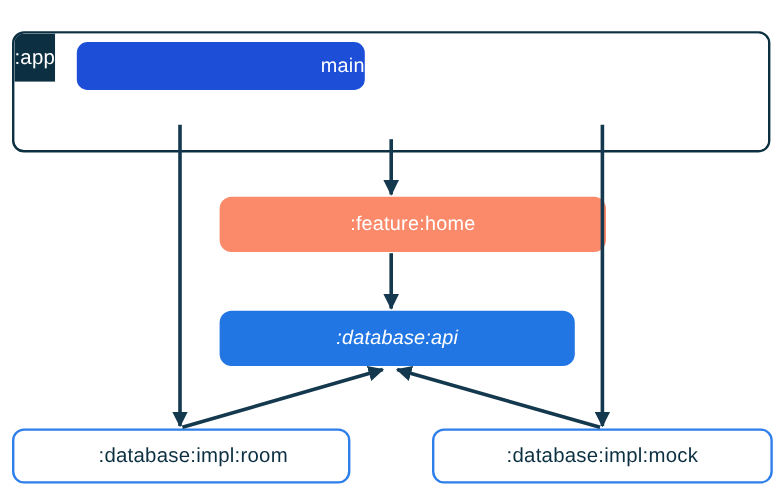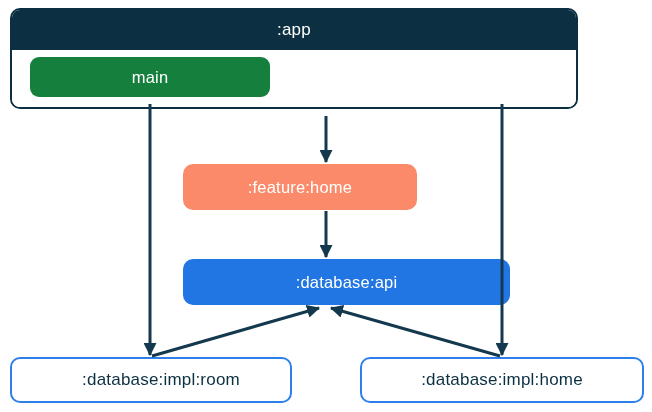--- a/index.html
+++ b/index.html
@@ -12,29 +12,29 @@
     position: relative;
     width: 652px;
     height: 412px;
     background: #ffffff;
     overflow: hidden;
   }
   
   .app-container {
     position: absolute;
     left: 10px;
-    top: 8px;
-    width: 568px;
+    top: 26px;
+    width: 632px;
     height: 101px;
     box-sizing: border-box;
     border: 2px solid #0c3042;
     border-radius: 10px;
     background: #ffffff;
     display: flex;
-    flex-direction: column;
+    flex-direction: row;
     overflow: hidden;
   }
   .app-header {
     height: 40px;
     background: #0c3042;
     color: #ffffff;
     display: flex;
     align-items: center;
     justify-content: center;
     font-size: 17px;
@@ -54,48 +54,50 @@
     justify-content: center;
     font-size: 16.5px;
     letter-spacing: 0.2px;
     border-radius: 9px;
   }
   .node-main {
     left: 18px;
     top: 7px;
     width: 240px;
     height: 40px;
-    background: #15803d;
+    background: #1d4ed8;
     color: #ffffff;
+    justify-content: flex-end;
   }
   .node-androidtest {
     left: 370px;
     top: 7px;
     width: 240px;
     height: 40px;
     background: #0fd683;
     color: #0c3042;
   }
   .node-feature-home {
     left: 183px;
     top: 164px;
-    width: 234px;
+    width: 322px;
     height: 46px;
     background: #fb8a6a;
     color: #ffffff;
     border-radius: 10px;
   }
   .node-database-api {
     left: 183px;
     top: 259px;
-    width: 327px;
+    width: 296px;
     height: 46px;
     background: #2276e3;
     color: #ffffff;
     border-radius: 10px;
+    font-style: italic;
   }
   .node-impl {
     top: 357px;
     width: 282px;
     height: 46px;
     background: #ffffff;
     color: #0c3042;
     border: 2px solid #2f7fea;
     border-radius: 10px;
     font-size: 17px;
@@ -134,21 +136,21 @@
 
   <div class="node node-database-api">
     <span>:database:api</span>
   </div>
 
   <div class="node node-impl node-impl-room">
     <span>:database:impl:room</span>
   </div>
 
   <div class="node node-impl node-impl-mock">
-    <span>:database:impl:home</span>
+    <span>:database:impl:mock</span>
   </div>
 
   <svg class="edges" viewBox="0 0 652 412" xmlns="http://www.w3.org/2000/svg">
     <defs>
       <marker id="arrowhead" viewBox="0 0 12 12" refX="11" refY="6" markerWidth="13" markerHeight="13" orient="auto" markerUnits="userSpaceOnUse">
         <path d="M0,0 L12,6 L0,12 Z" fill="#14384e"></path>
       </marker>
     </defs>
 
     <line x1="326" y1="116" x2="326" y2="162" stroke="#14384e" stroke-width="3" marker-end="url(#arrowhead)"></line>

